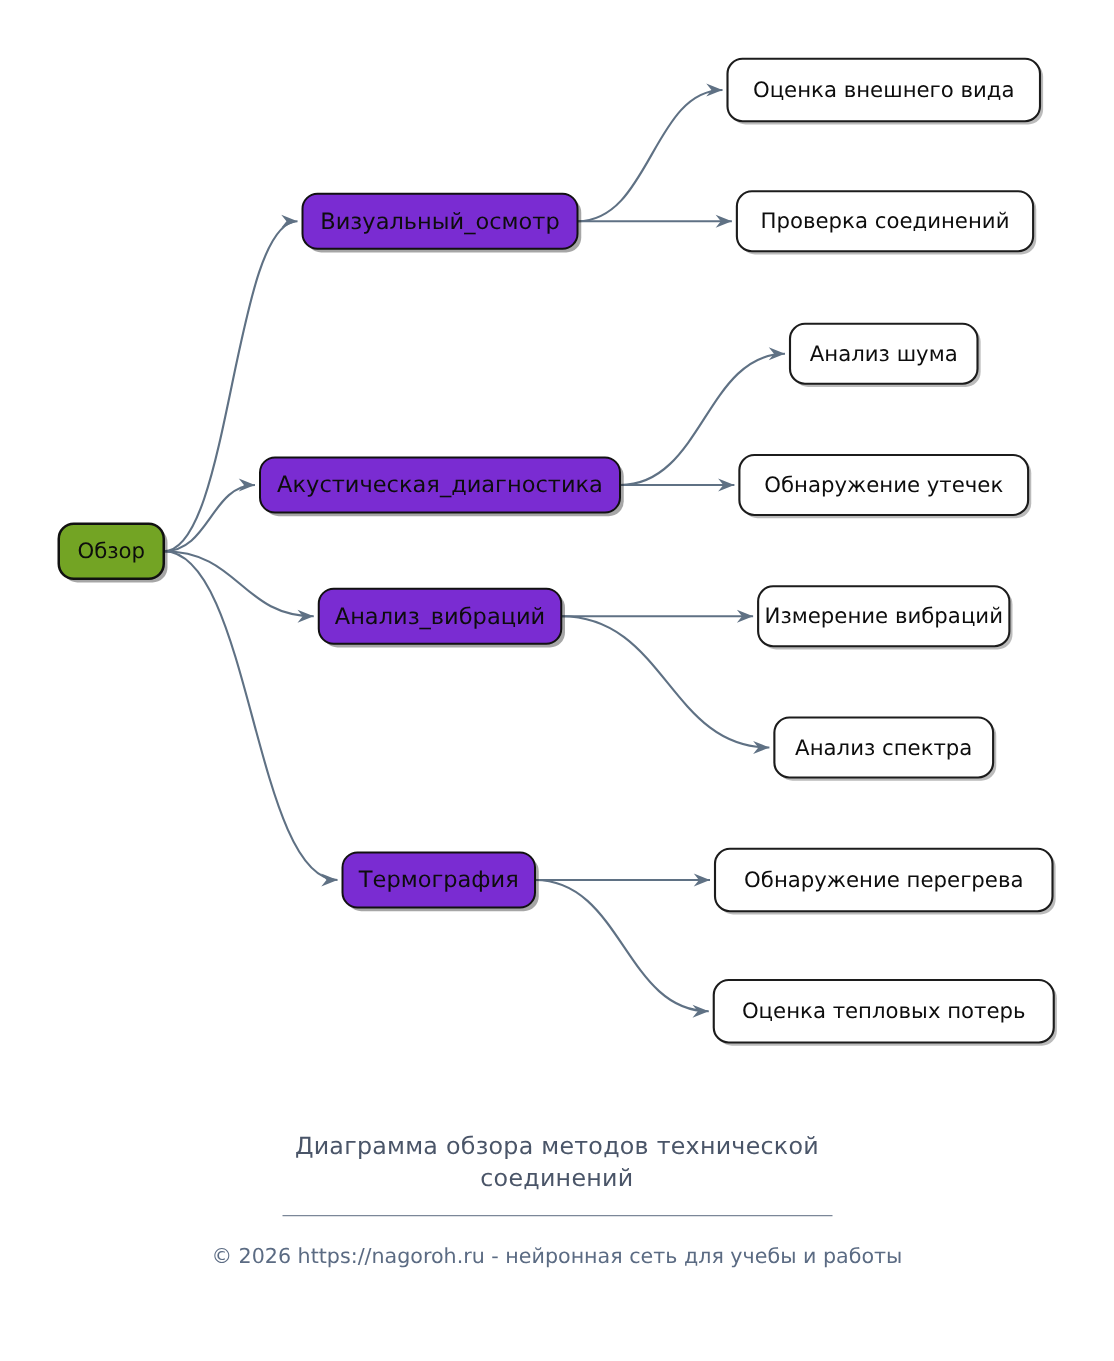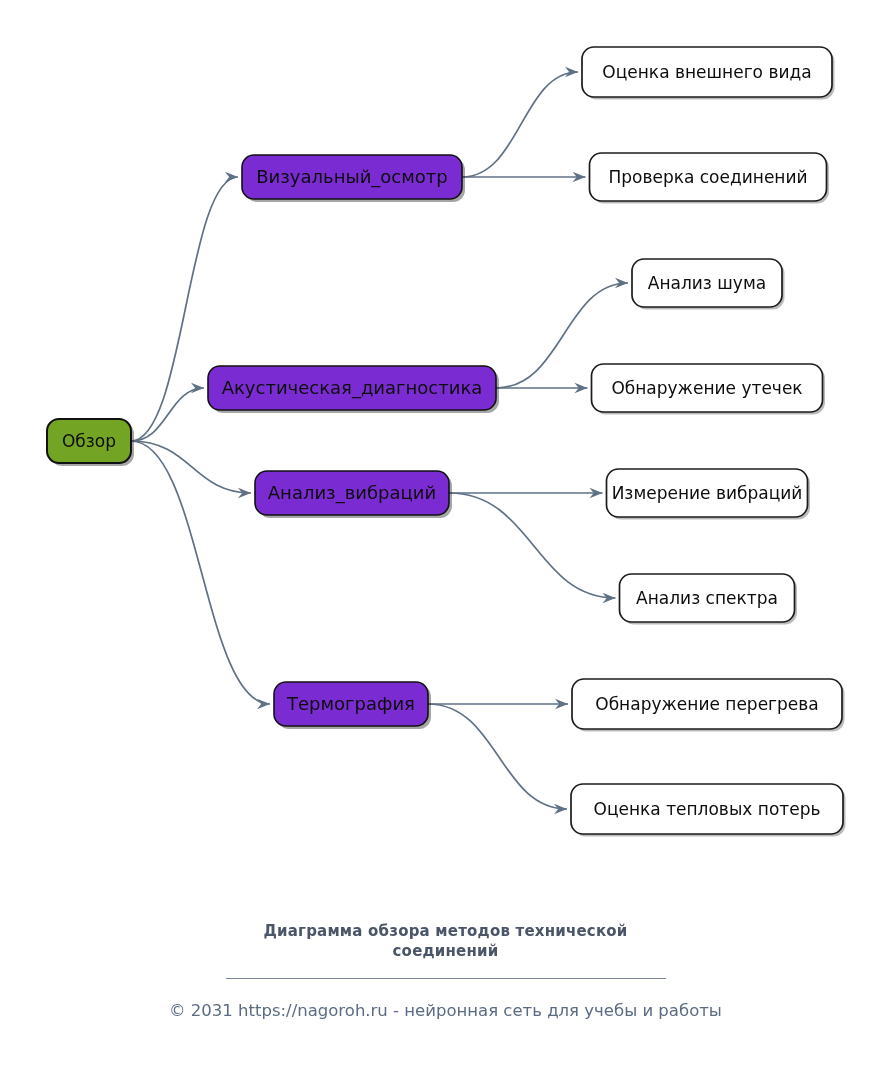--- a/index.html
+++ b/index.html
@@ -73,27 +73,27 @@
 
   .caption-block {
     position: absolute;
     left: 0;
     top: 905px;
     width: 891px;
     text-align: center;
   }
   .caption-title {
     font-family: "DejaVu Sans", sans-serif;
-    font-size: 15px;
-    font-weight: bold;
+    font-size: 19px;
+    font-weight: normal;
     color: #4a5568;
     line-height: 1.35;
     letter-spacing: 0.2px;
     width: 470px;
-    margin: 16px auto;
+    margin: 0 auto;
   }
   .caption-divider {
     width: 440px;
     height: 1px;
     margin: 16px auto 0 auto;
     background: #7b8798;
   }
   .caption-footer {
     font-family: "DejaVu Sans", sans-serif;
     font-size: 16.5px;
@@ -225,16 +225,16 @@
         </g>
       </g>
   </svg>
 
   <div class="caption-block">
     <div class="caption-title">
       <div>Диаграмма обзора методов технической</div>
       <div>соединений</div>
     </div>
     <div class="caption-divider"></div>
-    <div class="caption-footer">© 2031 https://nagoroh.ru - нейронная сеть для учебы и работы</div>
+    <div class="caption-footer">© 2026 https://nagoroh.ru - нейронная сеть для учебы и работы</div>
   </div>
 
 </div>
 
 </body></html>

